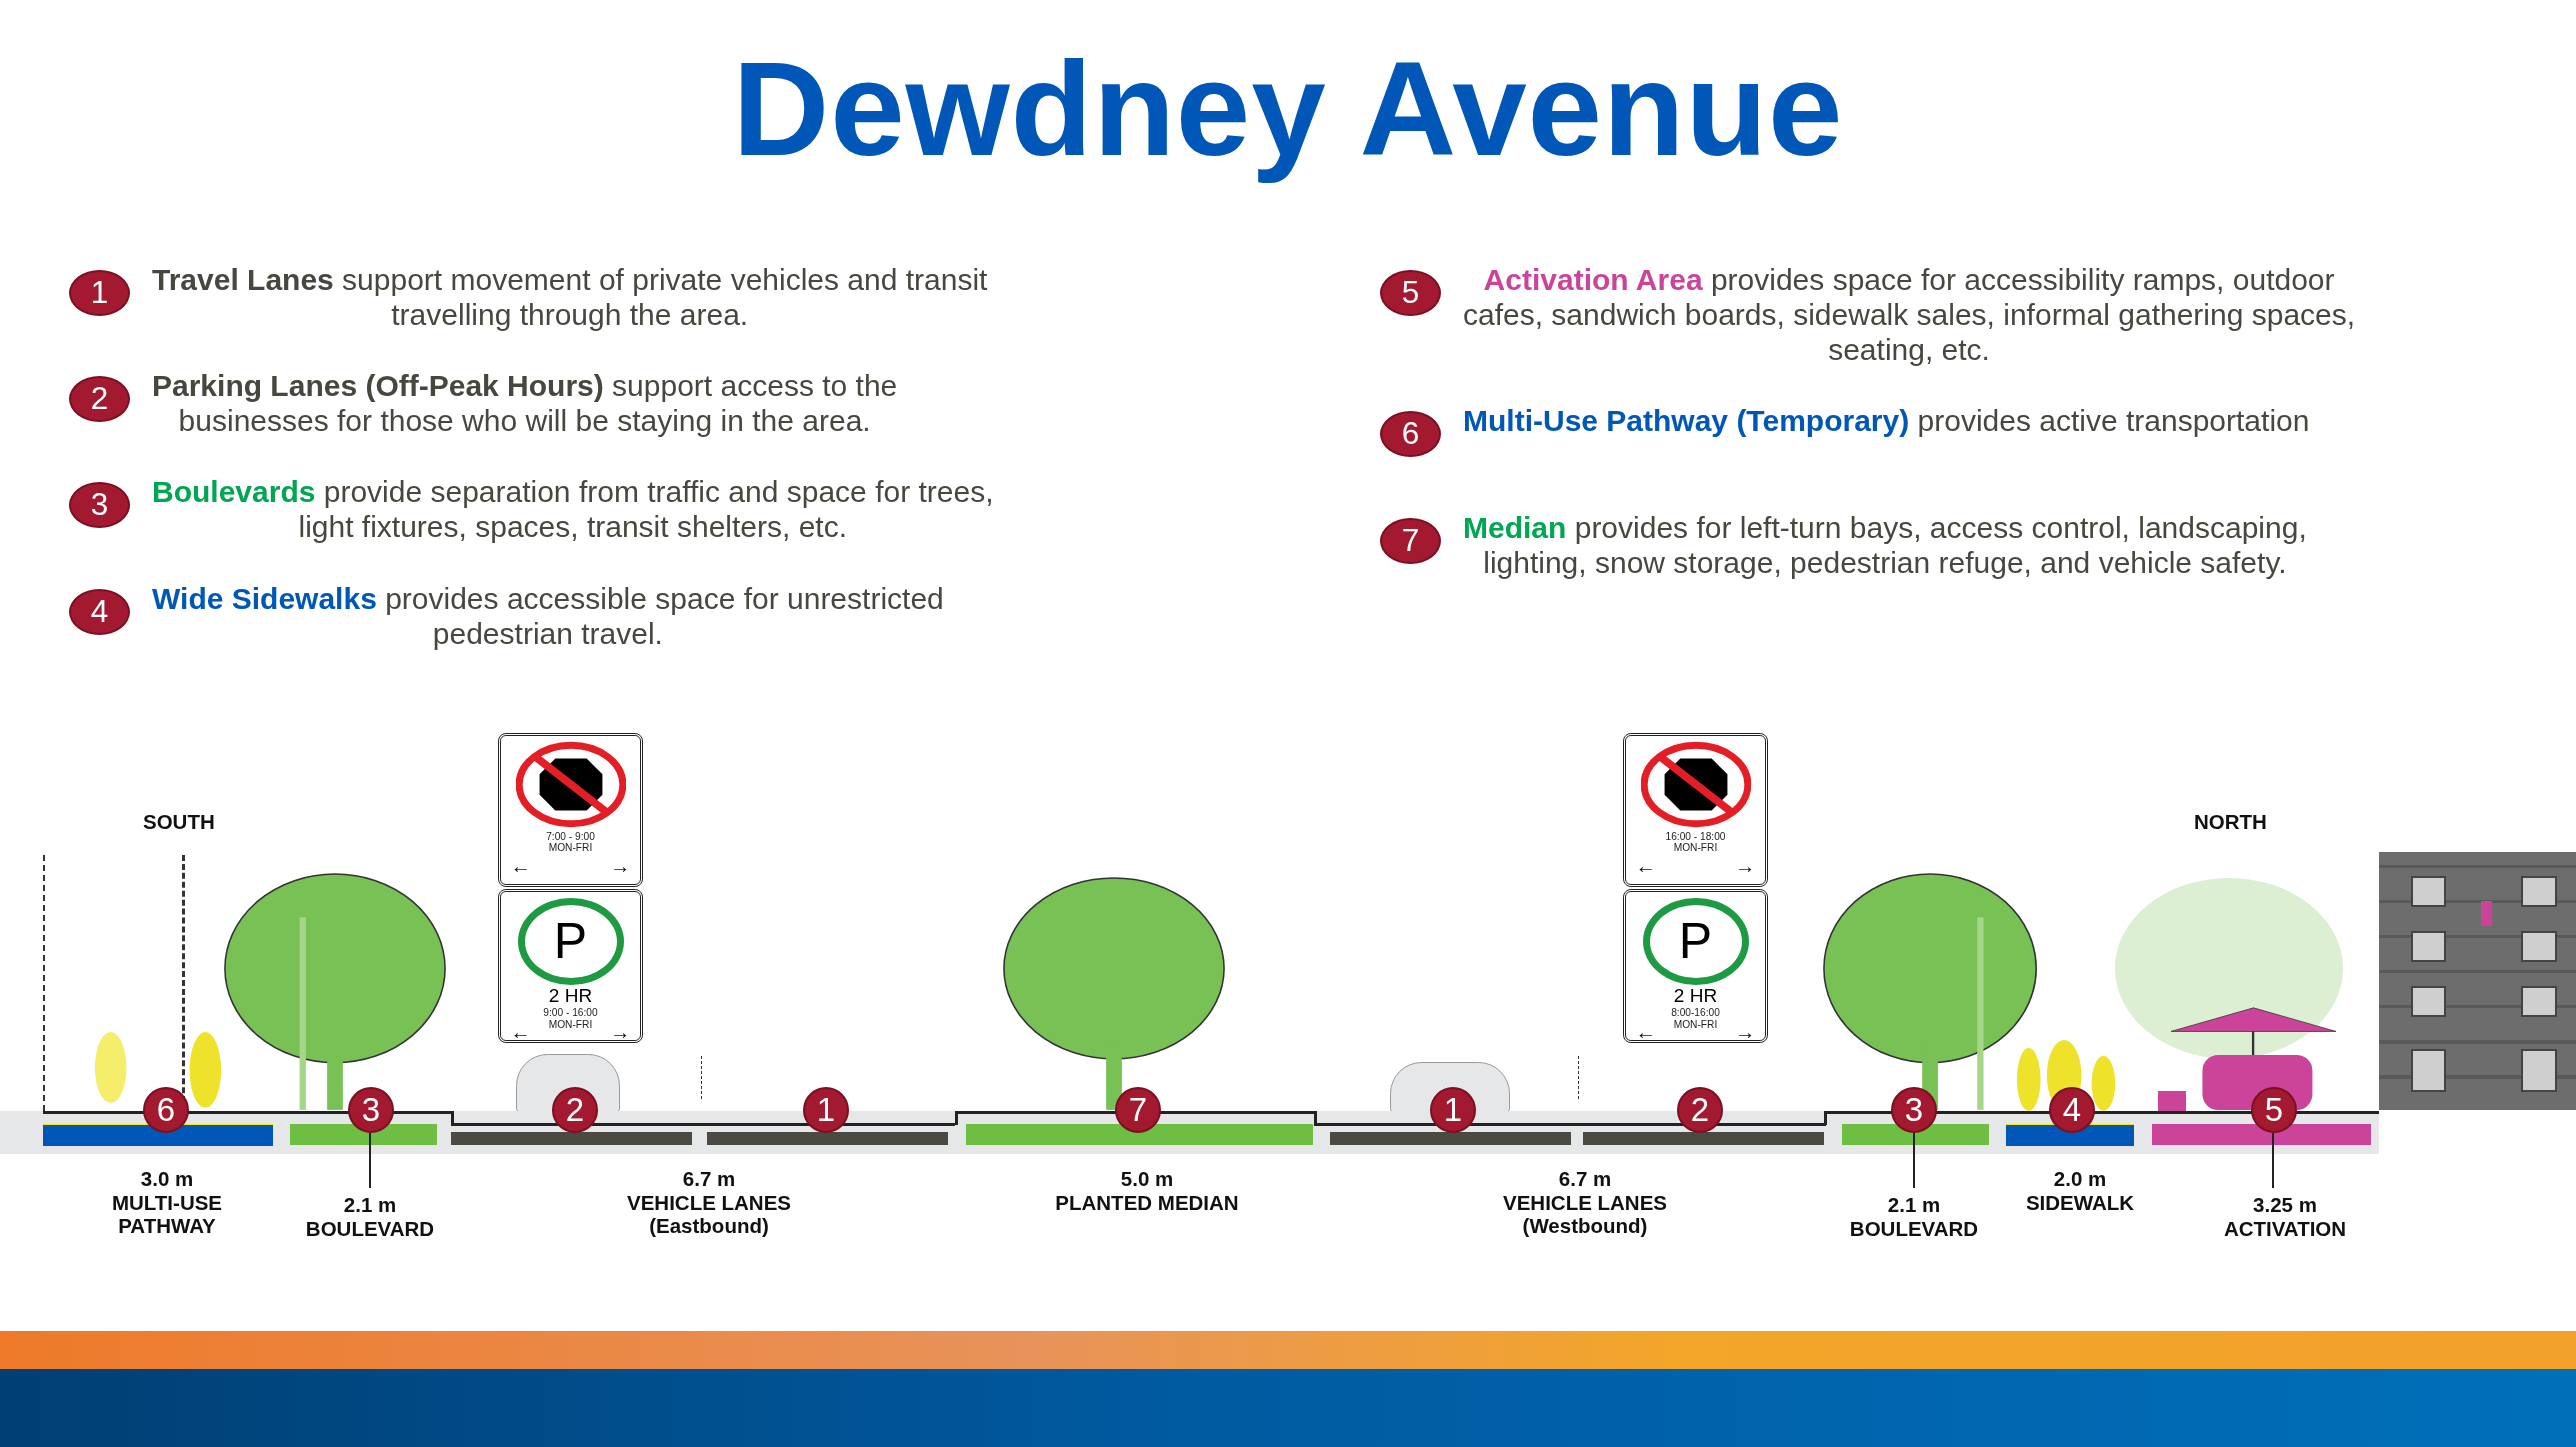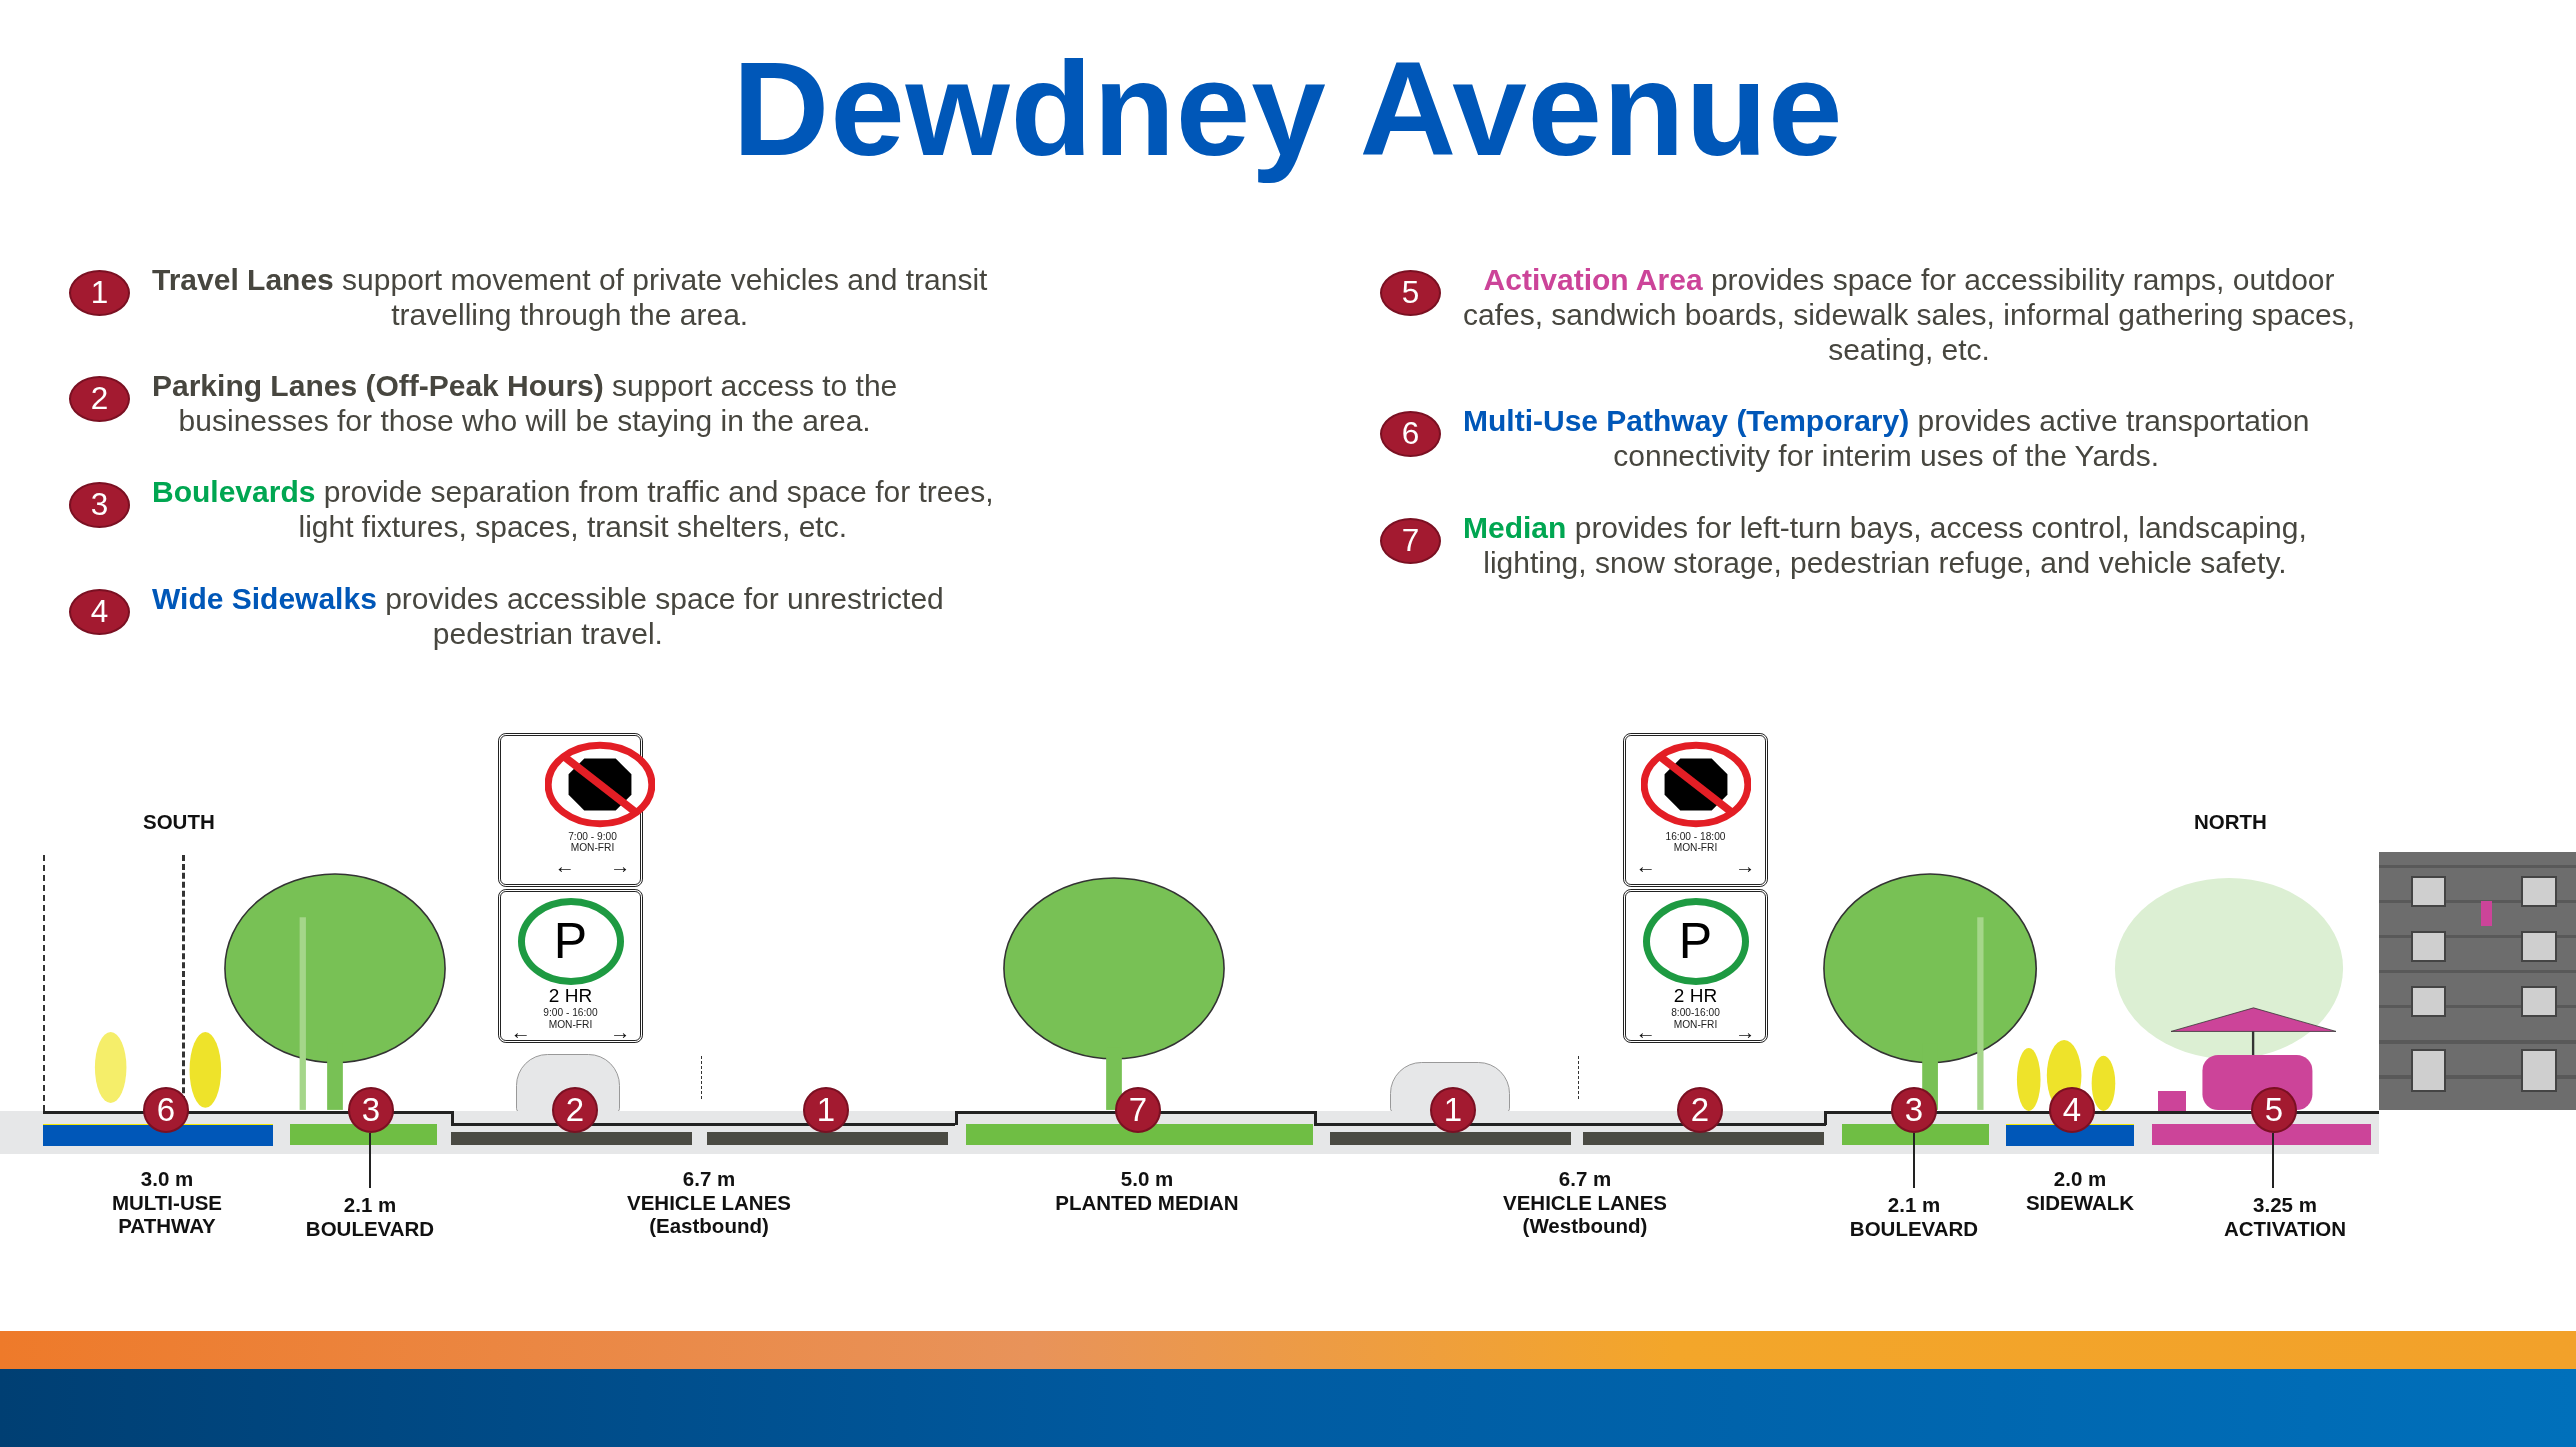--- a/index.html
+++ b/index.html
@@ -44,21 +44,21 @@
   <div class="badge">4</div>
   <div class="legend-text"><b style="color:#0057b8">Wide Sidewalks</b><span> provides accessible space for unrestricted</span><br><span>pedestrian travel.</span></div>
 </div>
 
 <div class="legend-item" style="left:1380px;top:262px;">
   <div class="badge">5</div>
   <div class="legend-text"><b style="color:#cc4499">Activation Area</b><span> provides space for accessibility ramps, outdoor</span><br><span>cafes, sandwich boards, sidewalk sales, informal gathering spaces,</span><br><span>seating, etc.</span></div>
 </div>
 <div class="legend-item" style="left:1380px;top:403px;">
   <div class="badge">6</div>
-  <div class="legend-text"><b style="color:#0057b8">Multi-Use Pathway (Temporary)</b><span> provides active transportation</span><br><span>connectivity for interim uses of the Yards.</span></div>
+  <div class="legend-text"><b style="color:#0057b8">Multi-Use Pathway (Temporary)</b><span> provides active transportation</span><br></div>
 </div>
 <div class="legend-item" style="left:1380px;top:510px;">
   <div class="badge">7</div>
   <div class="legend-text"><b style="color:#00a651">Median</b><span> provides for left-turn bays, access control, landscaping,</span><br><span>lighting, snow storage, pedestrian refuge, and vehicle safety.</span></div>
 </div>
 
 <div class="dir" style="left:143px;top:810px;">SOUTH</div>
 <div class="dir" style="left:2162px;top:810px;margin-left:32px;">NORTH</div>
 
 <div style="position:absolute;left:43px;top:855px;height:256px;border-left:2.4px dashed #333;"></div>
@@ -109,21 +109,21 @@
     <div class="win" style="left:142px;top:23.6px;"></div>
   <div class="win" style="left:31.5px;top:79px;"></div>
     <div class="win" style="left:142px;top:79px;"></div>
   <div class="win" style="left:31.5px;top:134px;"></div>
     <div class="win" style="left:142px;top:134px;"></div>
   <div class="win" style="left:31.5px;top:197px;height:39px;"></div>
     <div class="win" style="left:142px;top:197px;height:39px;"></div>
   <div style="position:absolute;left:102px;top:49px;width:11px;height:25px;background:#cc4499;"></div>
 </div>
 
-<div class="sign" style="left:498px;top:733px;height:154px;padding-left:44px;">
+<div class="sign" style="left:498px;top:733px;height:154px;">
   <svg width="110" height="87" style="margin-top:4.7px;" viewBox="0 0 140 110">
       <ellipse cx="70" cy="55" rx="66" ry="50" fill="#fff" stroke="#e31e25" stroke-width="9"></ellipse>
       <polygon points="50,22 90,22 110,42 110,68 90,88 50,88 30,68 30,42" fill="#000"></polygon>
       <line x1="25" y1="20" x2="115" y2="90" stroke="#e31e25" stroke-width="10"></line>
     </svg>
   <div class="small">7:00 - 9:00</div>
   <div class="small">MON-FRI</div>
   <div class="arrows">
       <span>←</span>
       <span>→</span>

